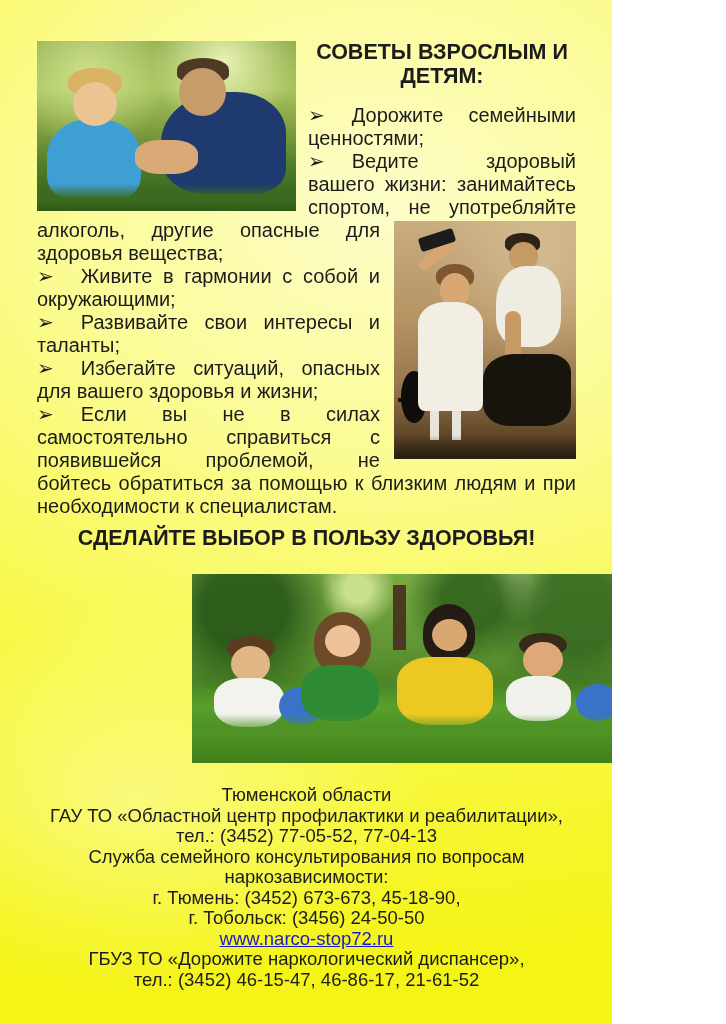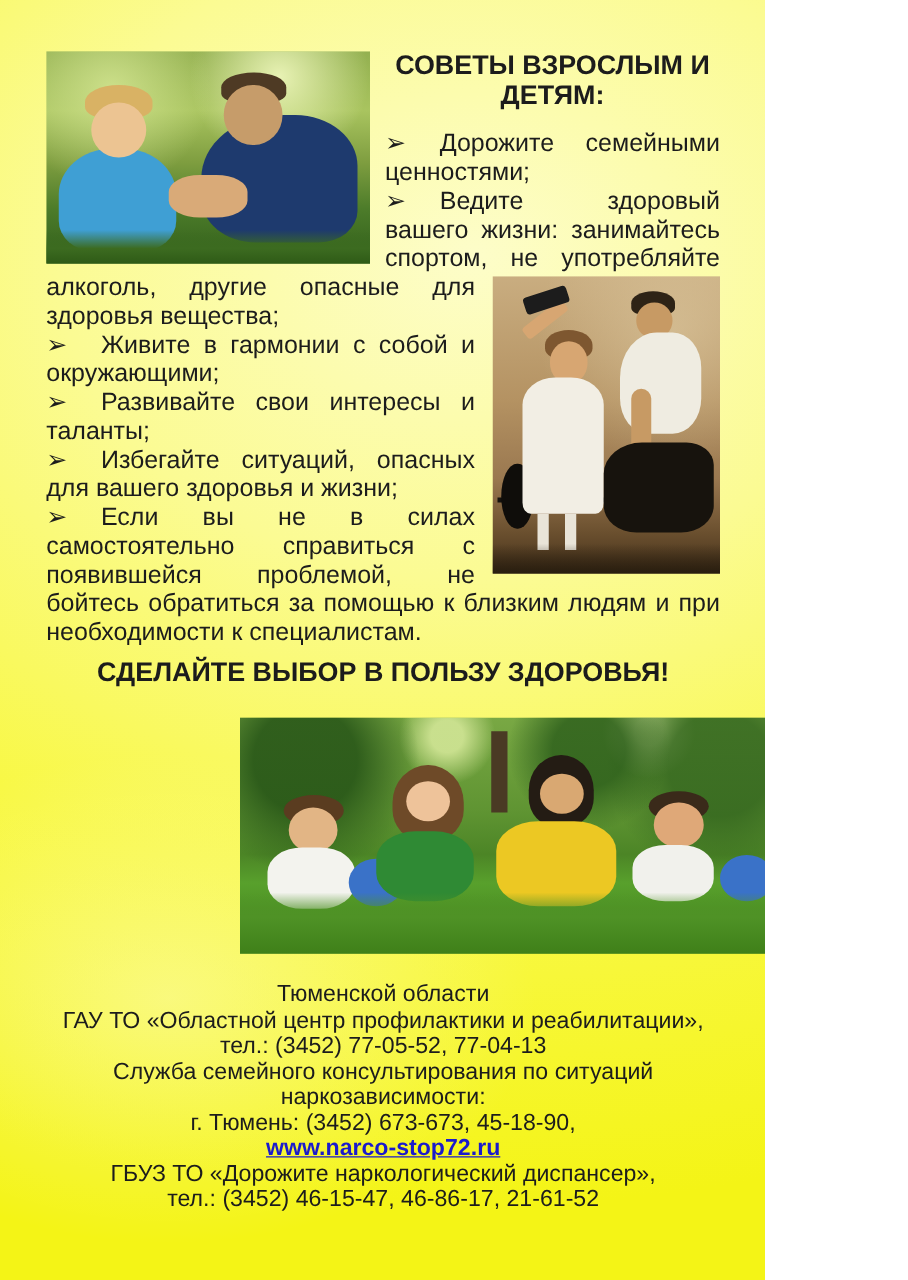--- a/index.html
+++ b/index.html
@@ -82,21 +82,21 @@
   .p3-dad-shirt { left:47%; top:44%; width:22%; height:36%; background:#ecc823; border-radius:35%; }
   .p3-kid2-hair { left:75%; top:31%; width:11%; height:13%; background:#3a2a1a; border-radius:50%; }
   .p3-kid2-head { left:76%; top:36%; width:9%; height:19%; background:#dfa878; border-radius:50%; }
   .p3-kid2-shirt { left:72%; top:54%; width:15%; height:24%; background:#f1f1ec; border-radius:40%; }
   .p3-ball1 { left:20%; top:60%; width:10%; height:20%; background:#3a72c8; border-radius:50%; }
   .p3-ball2 { left:88%; top:58%; width:10%; height:20%; background:#3a72c8; border-radius:50%; }
   .p3-grass-front { left:0; right:0; bottom:0; height:26%; background:linear-gradient(180deg, rgba(70,140,30,0) 0%, #4f9226 40%, #3f8019 100%); }
 
   .contact { clear:both; margin-top:22px; text-align:center; font-size:18.5px; line-height:20.5px; }
   .contact p { margin:0; }
-  .link { color:#1a1acd; font-weight:bold; text-decoration:underline; cursor:pointer; }
+  .link { color:#1a1acd; font-weight:normal; text-decoration:underline; cursor:pointer; }
 </style>
 </head>
 <body>
 
 <div class="page">
   <div class="content">
 
     <span class="photo photo1">
       <span class="p1-bg"></span>
       <span class="p1-dad-shirt"></span>
@@ -164,21 +164,22 @@
       <span class="p3-kid2-head"></span>
       <span class="p3-kid2-shirt"></span>
       <span class="p3-ball2"></span>
       <span class="p3-grass-front"></span>
     </div>
 
     <div class="contact">
       <p>Тюменской области</p>
       <p>ГАУ ТО «Областной центр профилактики и реабилитации»,</p>
       <p>тел.: (3452) 77-05-52, 77-04-13</p>
-      <p>Служба семейного консультирования по ситуаций наркозависимости:</p>
+      <p>Служба семейного консультирования по вопросам наркозависимости:</p>
       <p>г. Тюмень: (3452) 673-673, 45-18-90,</p>
+      <p>г. Тобольск: (3456) 24-50-50</p>
       <p><span class="link">www.narco-stop72.ru</span></p>
       <p>ГБУЗ ТО «Дорожите наркологический диспансер»,</p>
       <p>тел.: (3452) 46-15-47, 46-86-17, 21-61-52</p>
     </div>
 
   </div>
 </div>
 
 </body></html>

